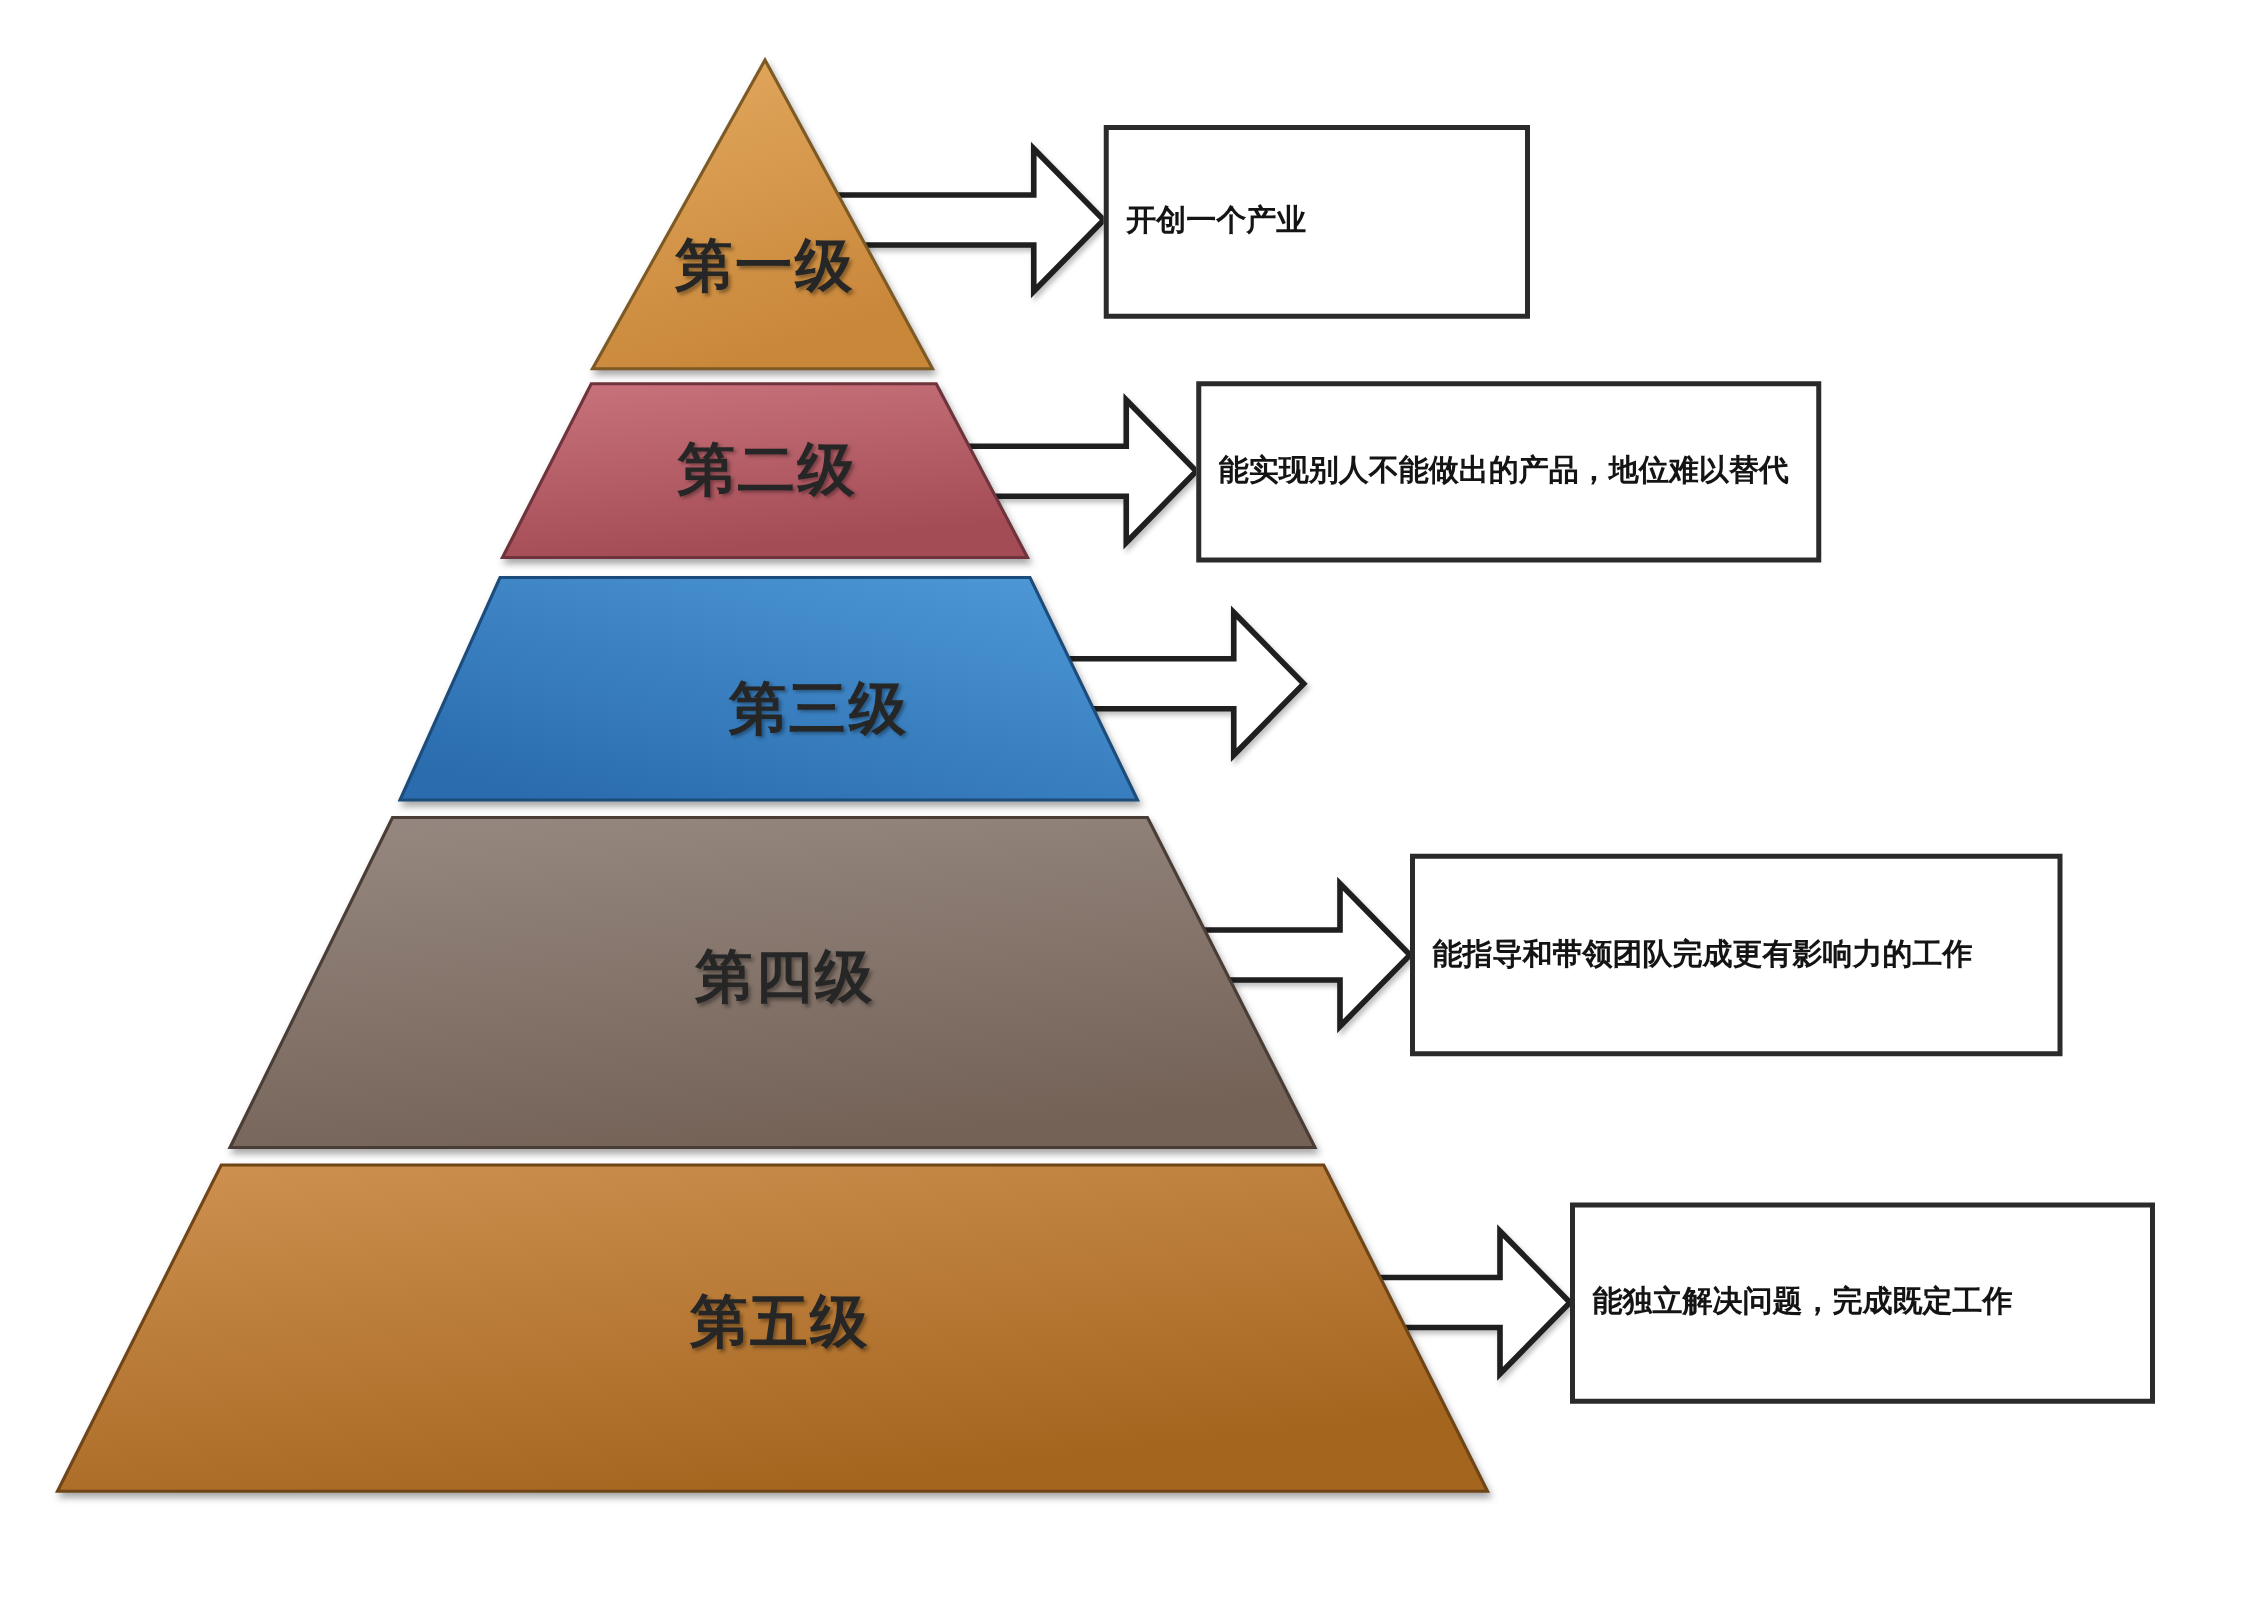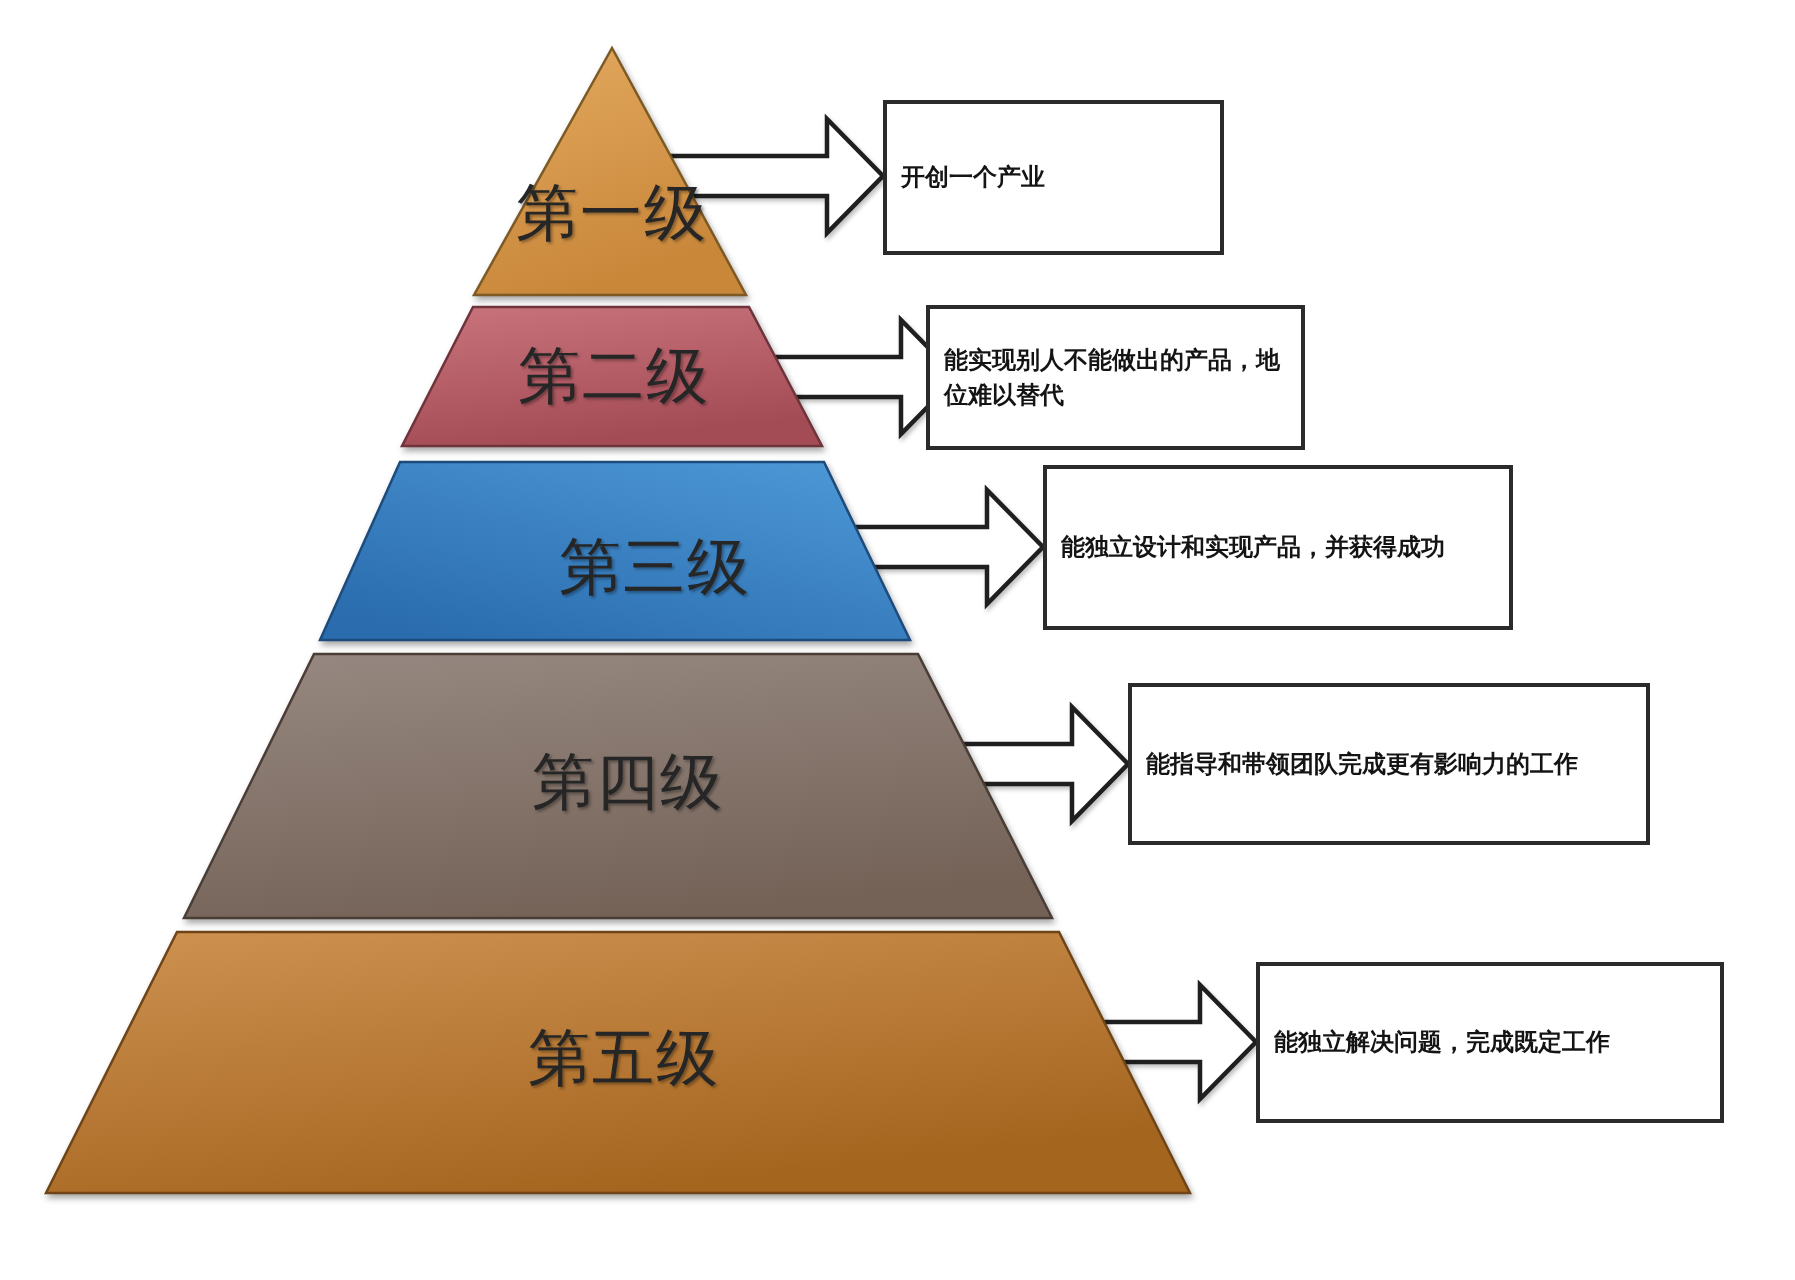--- a/index.html
+++ b/index.html
@@ -11,22 +11,22 @@
     background: var(--page-bg, #ffffff);
     overflow: hidden;
     font-family: "Liberation Sans", sans-serif;
   }
   .stage svg { position: absolute; inset: 0; }
   .band  { stroke-width: 2.5; filter: drop-shadow(2px 4px 3px rgba(0,0,0,0.35)); }
   .arrow { stroke-width: 4.5; stroke-linejoin: miter; filter: drop-shadow(2px 3px 2px rgba(0,0,0,0.25)); }
   .level-label {
     position: absolute;
     transform: translate(-50%, -50%);
-    font-size: 62px;
-    font-weight: 400;
+    font-size: 46px;
+    font-weight: 700;
     letter-spacing: 2px;
     color: var(--label-color, #262626);
     text-shadow: 2px 2px 3px rgba(0,0,0,0.35);
     white-space: nowrap;
   }
   .callout-box {
     position: absolute;
     box-sizing: border-box;
     background: var(--box-bg, #ffffff);
     border: 4px solid var(--box-border, #2b2b2b);
@@ -84,25 +84,22 @@
 
   <div class="level-label" style="left:612px; top:213px;">第一级</div>
   <div class="level-label" style="left:614px; top:376px;">第二级</div>
   <div class="level-label" style="left:615px; top:567px;margin-left:40px;">第三级</div>
   <div class="level-label" style="left:616px; top:782px;margin-left:12px;">第四级</div>
   <div class="level-label" style="left:589px; top:1058px;margin-left:35px;">第五级</div>
 
   <div class="callout-box" style="left:883px; top:100px; width:341px; height:155px;">
     <span>开创一个产业</span>
   </div>
-  <div class="callout-box" style="left:926px; top:305px; width:379px; height:145px;">
+  <div class="callout-box" style="left:957px; top:305px; width:500px; height:145px;">
     <span>能实现别人不能做出的产品，地位难以替代</span>
-  </div>
-  <div class="callout-box" style="left:1043px; top:465px; width:470px; height:165px;">
-    <span>能独立设计和实现产品，并获得成功</span>
   </div>
   <div class="callout-box" style="left:1128px; top:683px; width:522px; height:162px;">
     <span>能指导和带领团队完成更有影响力的工作</span>
   </div>
   <div class="callout-box" style="left:1256px; top:962px; width:468px; height:161px;align-items:center;">
     <span>能独立解决问题，完成既定工作</span>
   </div>
 
 </div>
 

